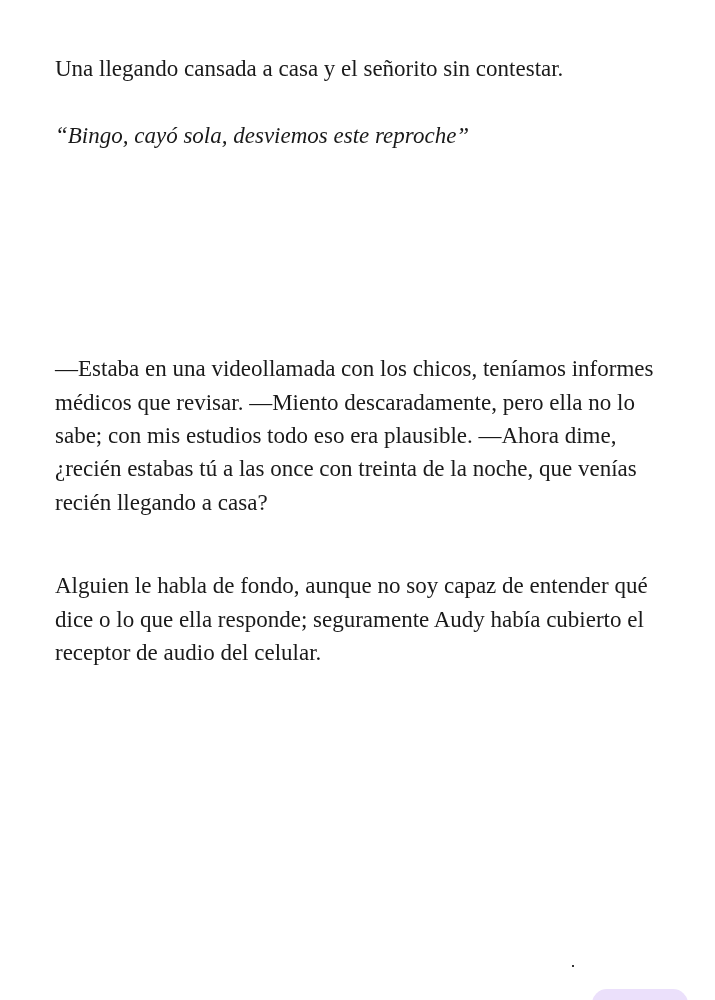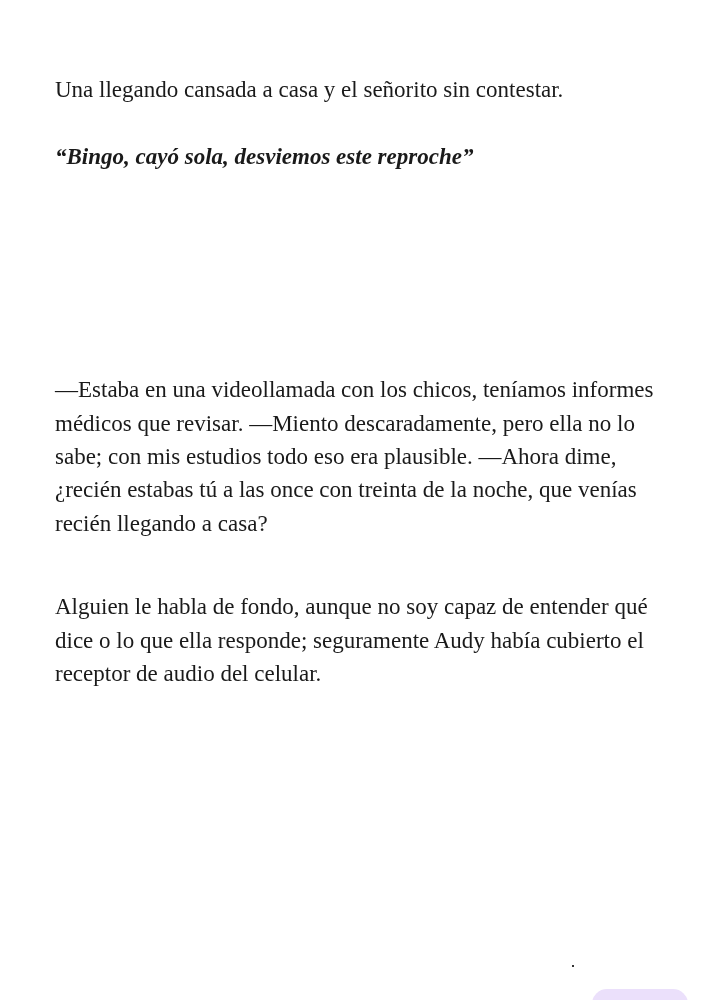--- a/index.html
+++ b/index.html
@@ -1,25 +1,25 @@
 <!DOCTYPE html>
 <html><head>
   <meta charset="utf-8">
   <style>
     html, body { margin: 0; padding: 0; background: #ffffff; }
     body { width: 715px; height: 1000px; position: relative; overflow: hidden; }
     .page {
-      position: absolute; left: 55px; top: 73px; width: 600px;
+      position: absolute; left: 55px; top: 52px; width: 600px;
       font-family: "Liberation Serif", "DejaVu Serif", serif;
       font-size: 23px; line-height: 33.4px; color: #1a1a1a;
     }
     .p { margin: 0; }
     .gap1 { height: 33.4px; }
     .gap2 { height: 50px; }
-    .italic { font-style: italic; font-weight: bold; }
+    .italic { font-style: italic; }
     .pill {
       position: absolute; left: 592px; top: 989px; width: 96px; height: 30px;
       background: #ebe0fb; border-radius: 16px;
     }
     .dot { position: absolute; left: 572px; top: 965px; width: 2px; height: 2px; background: #333; }
   </style>
 </head>
 <body>
 
 <div class="page">

